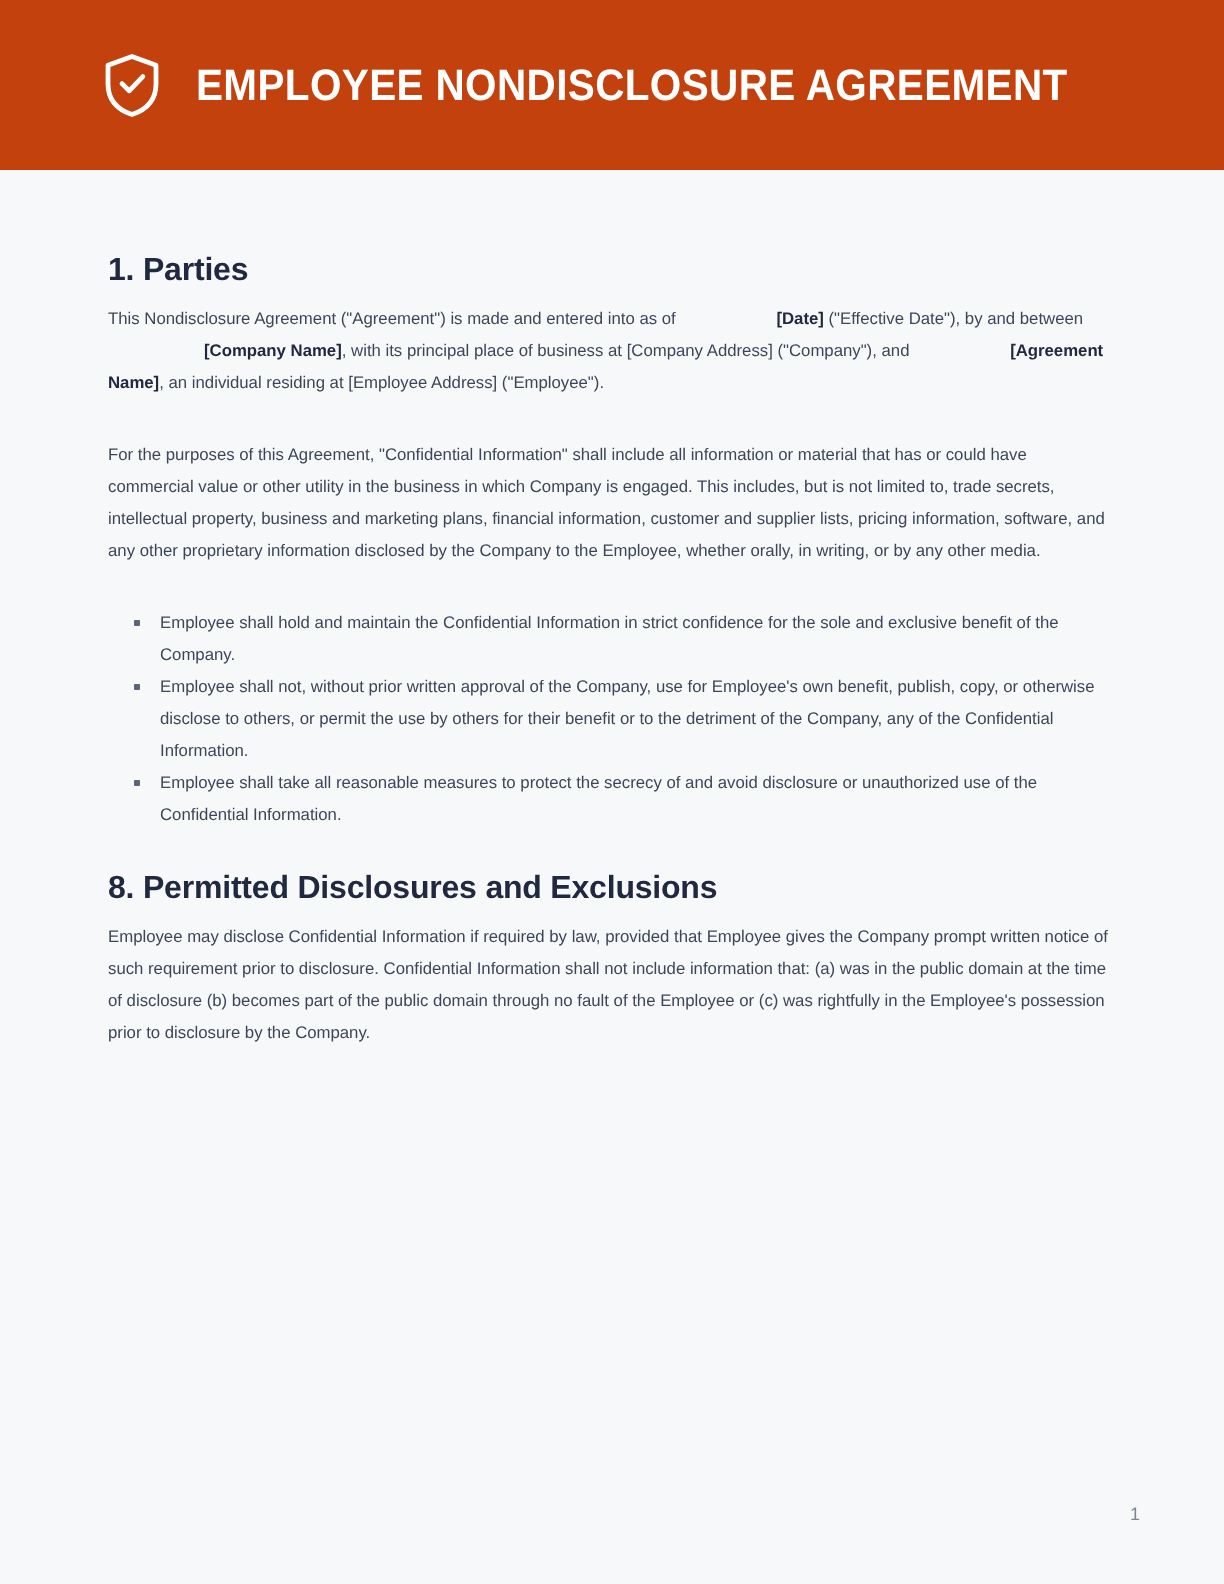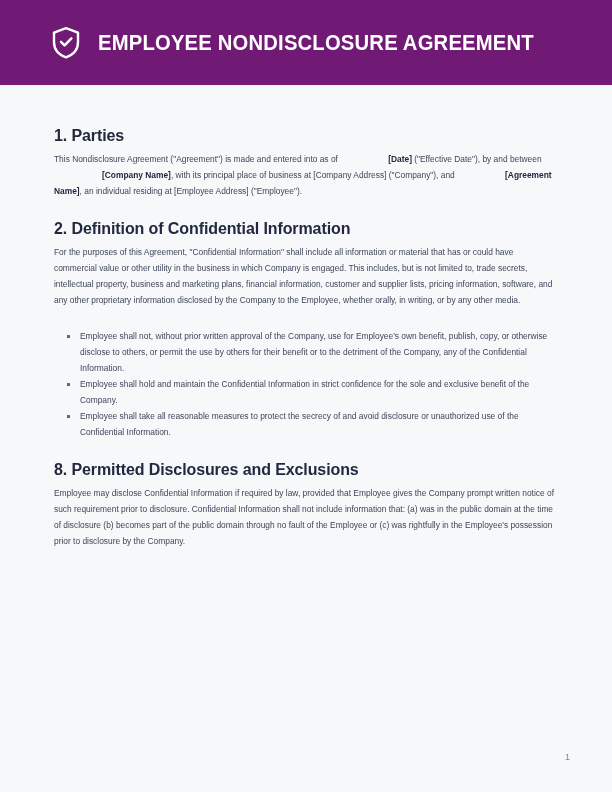--- a/index.html
+++ b/index.html
@@ -16,21 +16,21 @@
     overflow: hidden;
   }
 
   
   .banner {
     position: absolute;
     left: 0;
     top: 0;
     width: 612px;
     height: 85px;
-    background: #701a75;
+    background: #c2410c;
     display: flex;
     align-items: center;
   }
   .banner-icon {
     margin-left: 51px;
     width: 30px;
     height: 33px;
     flex: none;
     display: block;
   }
@@ -131,28 +131,27 @@
 </div>
 
 <div class="doc">
 
   <div class="section">
     <h2 class="section-heading">1. Parties</h2>
     <p class="para" id="parties-para">This Nondisclosure Agreement ("Agreement") is made and entered into as of <b>[Date]</b> ("Effective Date"), by and between <b>[Company Name]</b>, with its principal place of business at [Company Address] ("Company"), and <b>[Agreement Name]</b>, an individual residing at [Employee Address] ("Employee").</p>
   </div>
 
   <div class="section">
-    <h2 class="section-heading">2. Definition of Confidential Information</h2>
     <p class="para">For the purposes of this Agreement, "Confidential Information" shall include all information or material that has or could have commercial value or other utility in the business in which Company is engaged. This includes, but is not limited to, trade secrets, intellectual property, business and marketing plans, financial information, customer and supplier lists, pricing information, software, and any other proprietary information disclosed by the Company to the Employee, whether orally, in writing, or by any other media.</p>
   </div>
 
   <div class="section">
     <ul class="bullets" id="obligations-list">
+      <li>Employee shall hold and maintain the Confidential Information in strict confidence for the sole and exclusive benefit of the Company.</li>
       <li>Employee shall not, without prior written approval of the Company, use for Employee's own benefit, publish, copy, or otherwise disclose to others, or permit the use by others for their benefit or to the detriment of the Company, any of the Confidential Information.</li>
-      <li>Employee shall hold and maintain the Confidential Information in strict confidence for the sole and exclusive benefit of the Company.</li>
       <li>Employee shall take all reasonable measures to protect the secrecy of and avoid disclosure or unauthorized use of the Confidential Information.</li>
     </ul>
   </div>
 
   <div class="section">
     <h2 class="section-heading">8. Permitted Disclosures and Exclusions</h2>
     <p class="para">Employee may disclose Confidential Information if required by law, provided that Employee gives the Company prompt written notice of such requirement prior to disclosure. Confidential Information shall not include information that: (a) was in the public domain at the time of disclosure (b) becomes part of the public domain through no fault of the Employee or (c) was rightfully in the Employee's possession prior to disclosure by the Company.</p>
   </div>
 
 </div>

